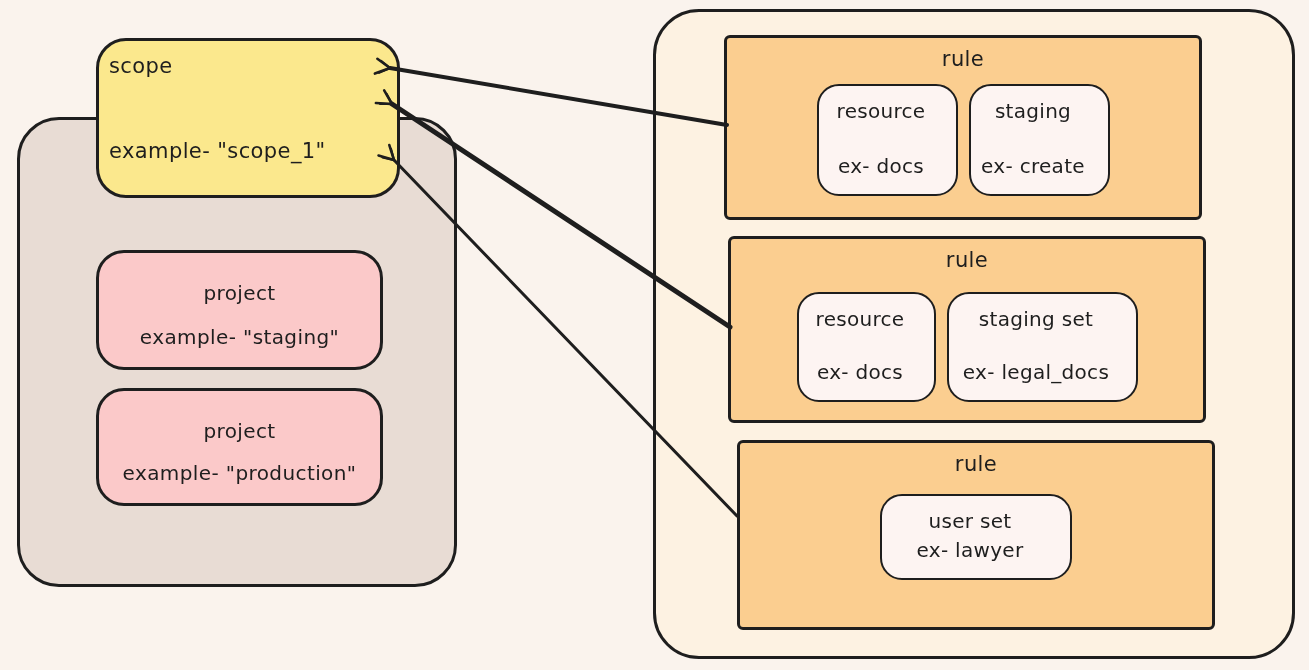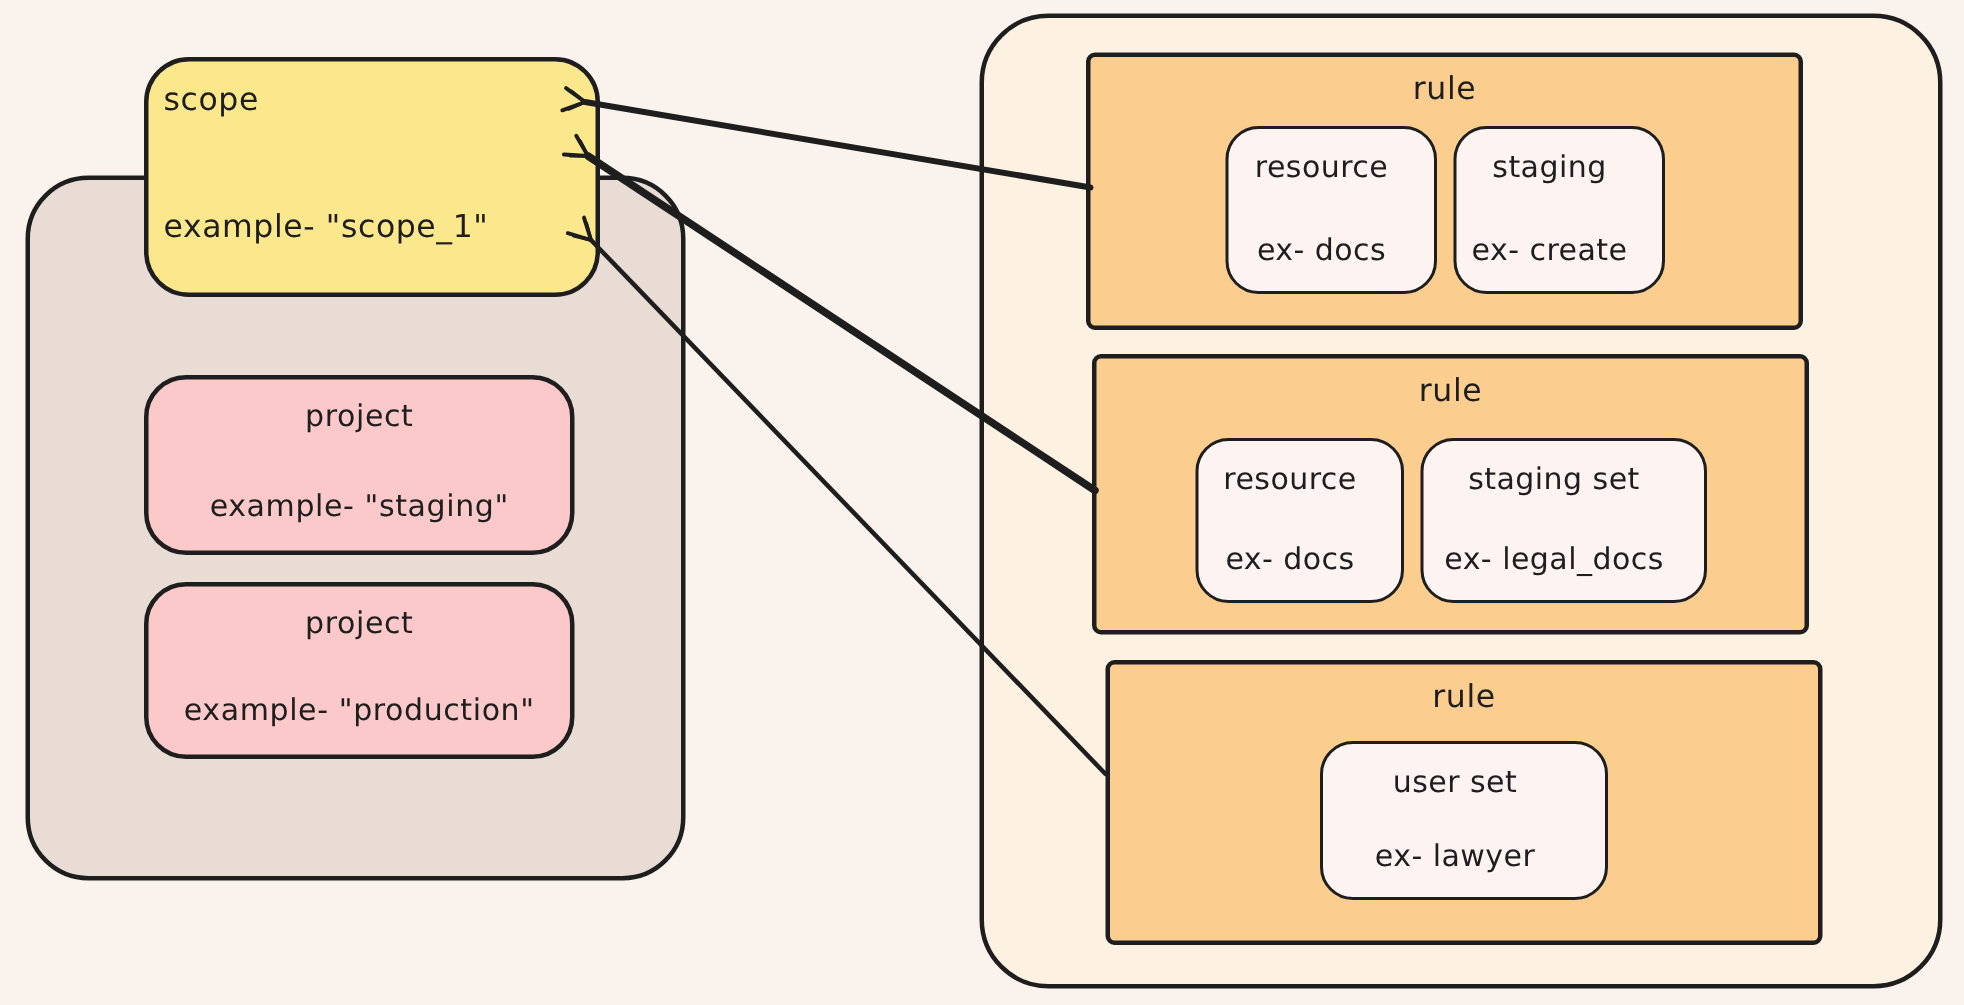--- a/index.html
+++ b/index.html
@@ -38,21 +38,21 @@
     padding:13px 10px 32px 10px;
     font-size:21px;letter-spacing:.4px;
   }
   .project-box{
     position:absolute;left:96px;width:287px;height:120px;
     background:var(--project-fill);
     border:3px solid var(--stroke);
     border-radius:28px;
     display:flex;flex-direction:column;justify-content:space-between;
     align-items:center;
-    padding:12px 8px 18px 8px;
+    padding:28px 8px 18px 8px;
     font-size:20px;letter-spacing:.4px;
   }
   .project-1{top:250px}
   .project-2{top:388px;height:118px}
 
   
   .rules-container{
     position:absolute;left:653px;top:9px;width:642px;height:650px;
     background:var(--rules-container-fill);
     border:3px solid var(--stroke);
@@ -80,21 +80,21 @@
     border-radius:22px;
     height:112px;
     display:flex;flex-direction:column;justify-content:space-between;
     align-items:center;
     padding:13px 18px 16px 6px;
     font-size:20px;letter-spacing:.3px;
   }
   .rule-2 .rule-items{margin-top:20px;height:110px}
   .rule-2 .item-box{height:110px}
   .rule-3 .rule-items{margin-top:18px}
-  .rule-3 .item-box{height:106px}
+  .rule-3 .item-box{height:86px}
 
   
   .arrows{
     position:absolute;left:0;top:0;width:1309px;height:670px;
     pointer-events:none;
   }
 </style>
 </head>
 <body>
 

